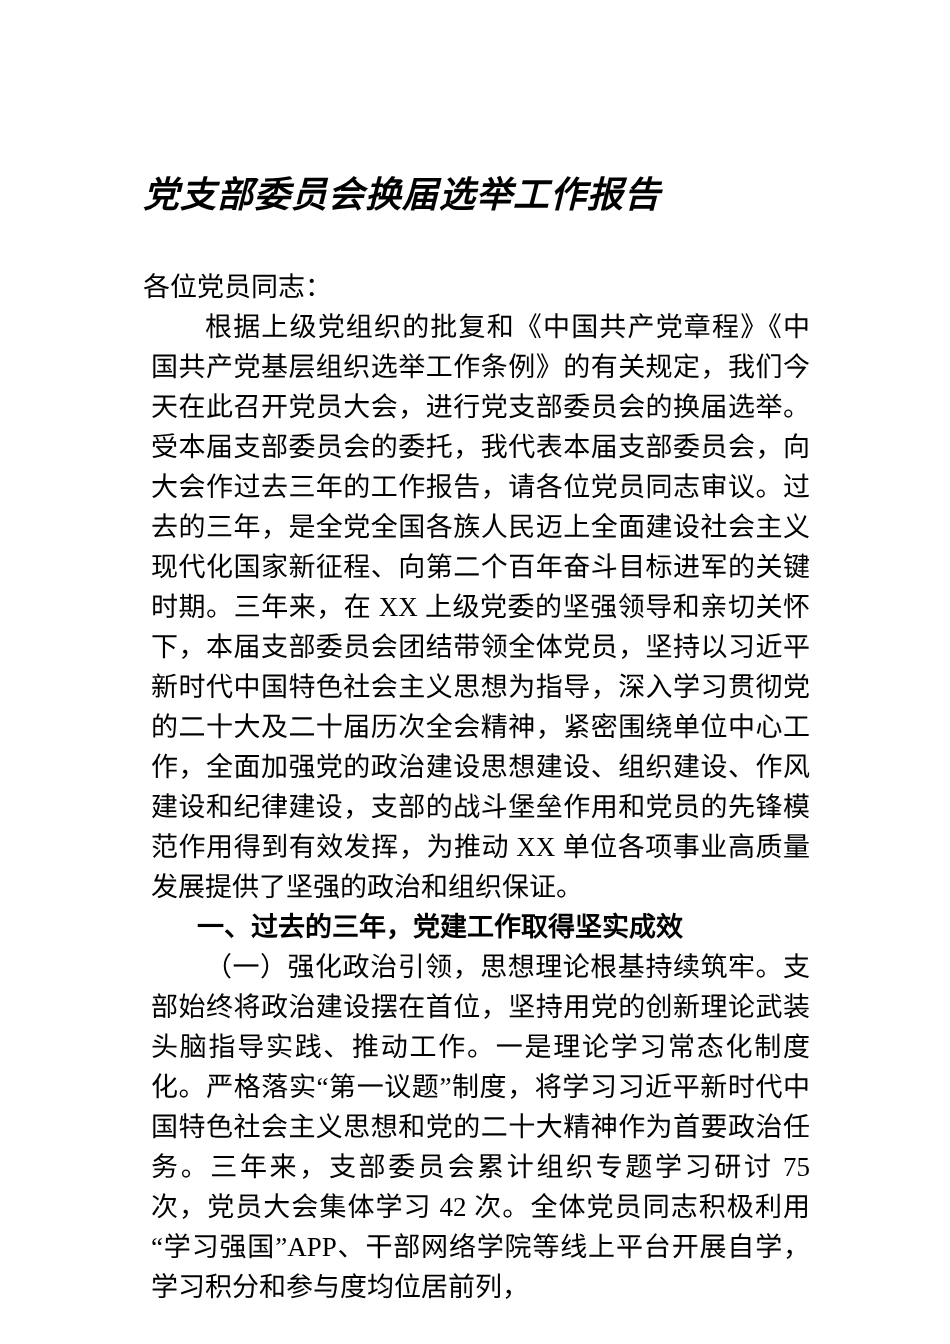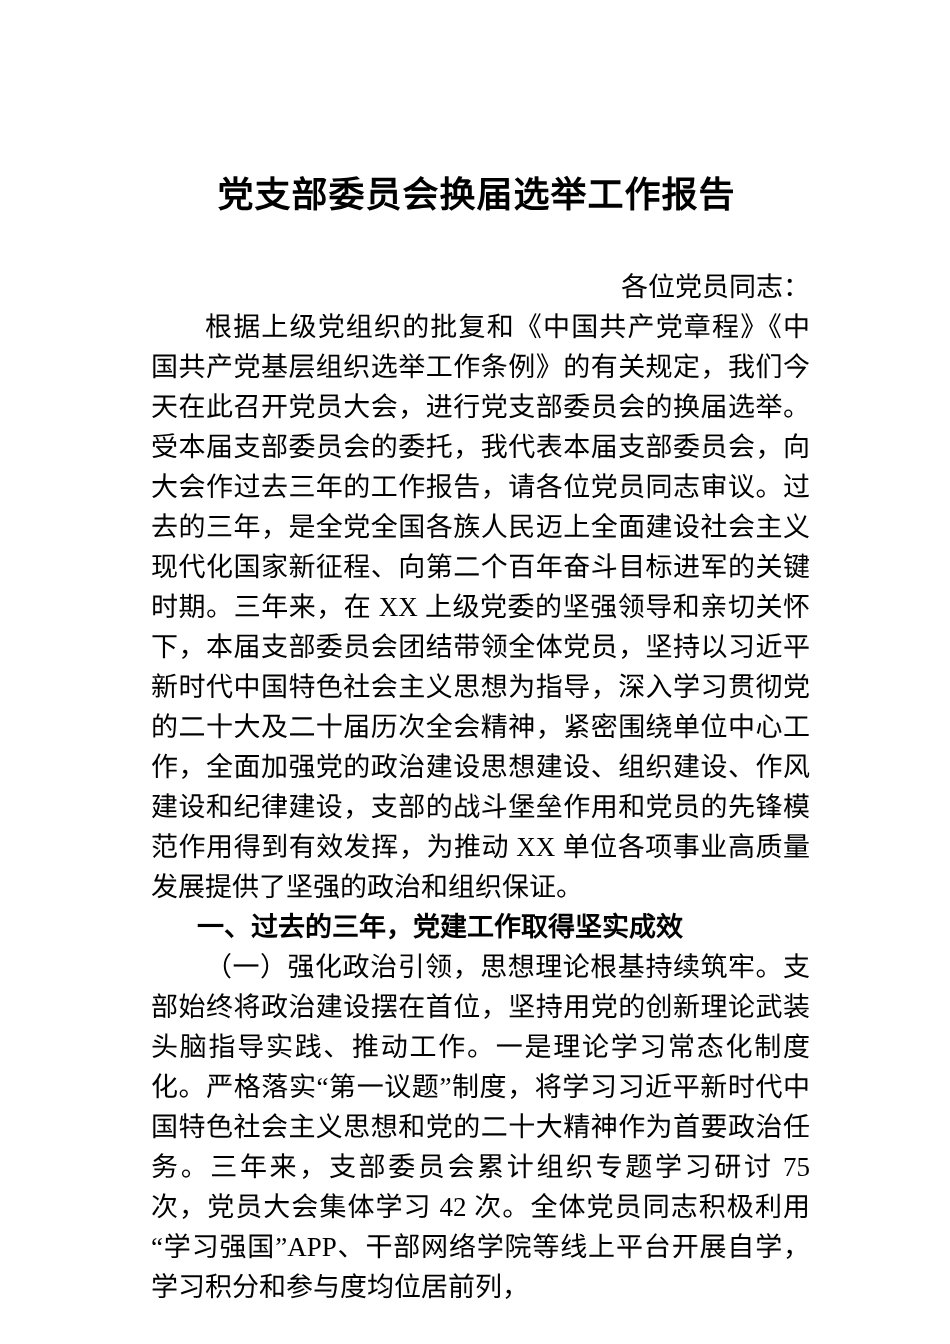--- a/index.html
+++ b/index.html
@@ -16,32 +16,33 @@
     color: #000000;
     box-sizing: border-box;
     padding: 172px 140px 0 143px;
     overflow: hidden;
     font-family: "Liberation Serif", "DejaVu Serif", serif;
   }
   .doc-title {
     font-size: 36px;
     font-weight: 700;
     line-height: 46px;
-    text-align: center;
+    text-align: left;
     margin: 0 0 49px 0;
     letter-spacing: 1px;
+    font-style: italic;
   }
   .doc-text {
     font-size: 27px;
     line-height: 40px;
     margin: 0;
   }
   .salutation {
     text-indent: 0;
-    text-align: right;
+    text-align: left;
   }
   .body-para {
     text-indent: 2em;
     text-align: justify;
     margin-left: 8px;
   }
   .section-heading {
     font-size: 27px;
     line-height: 40px;
     font-weight: 700;

